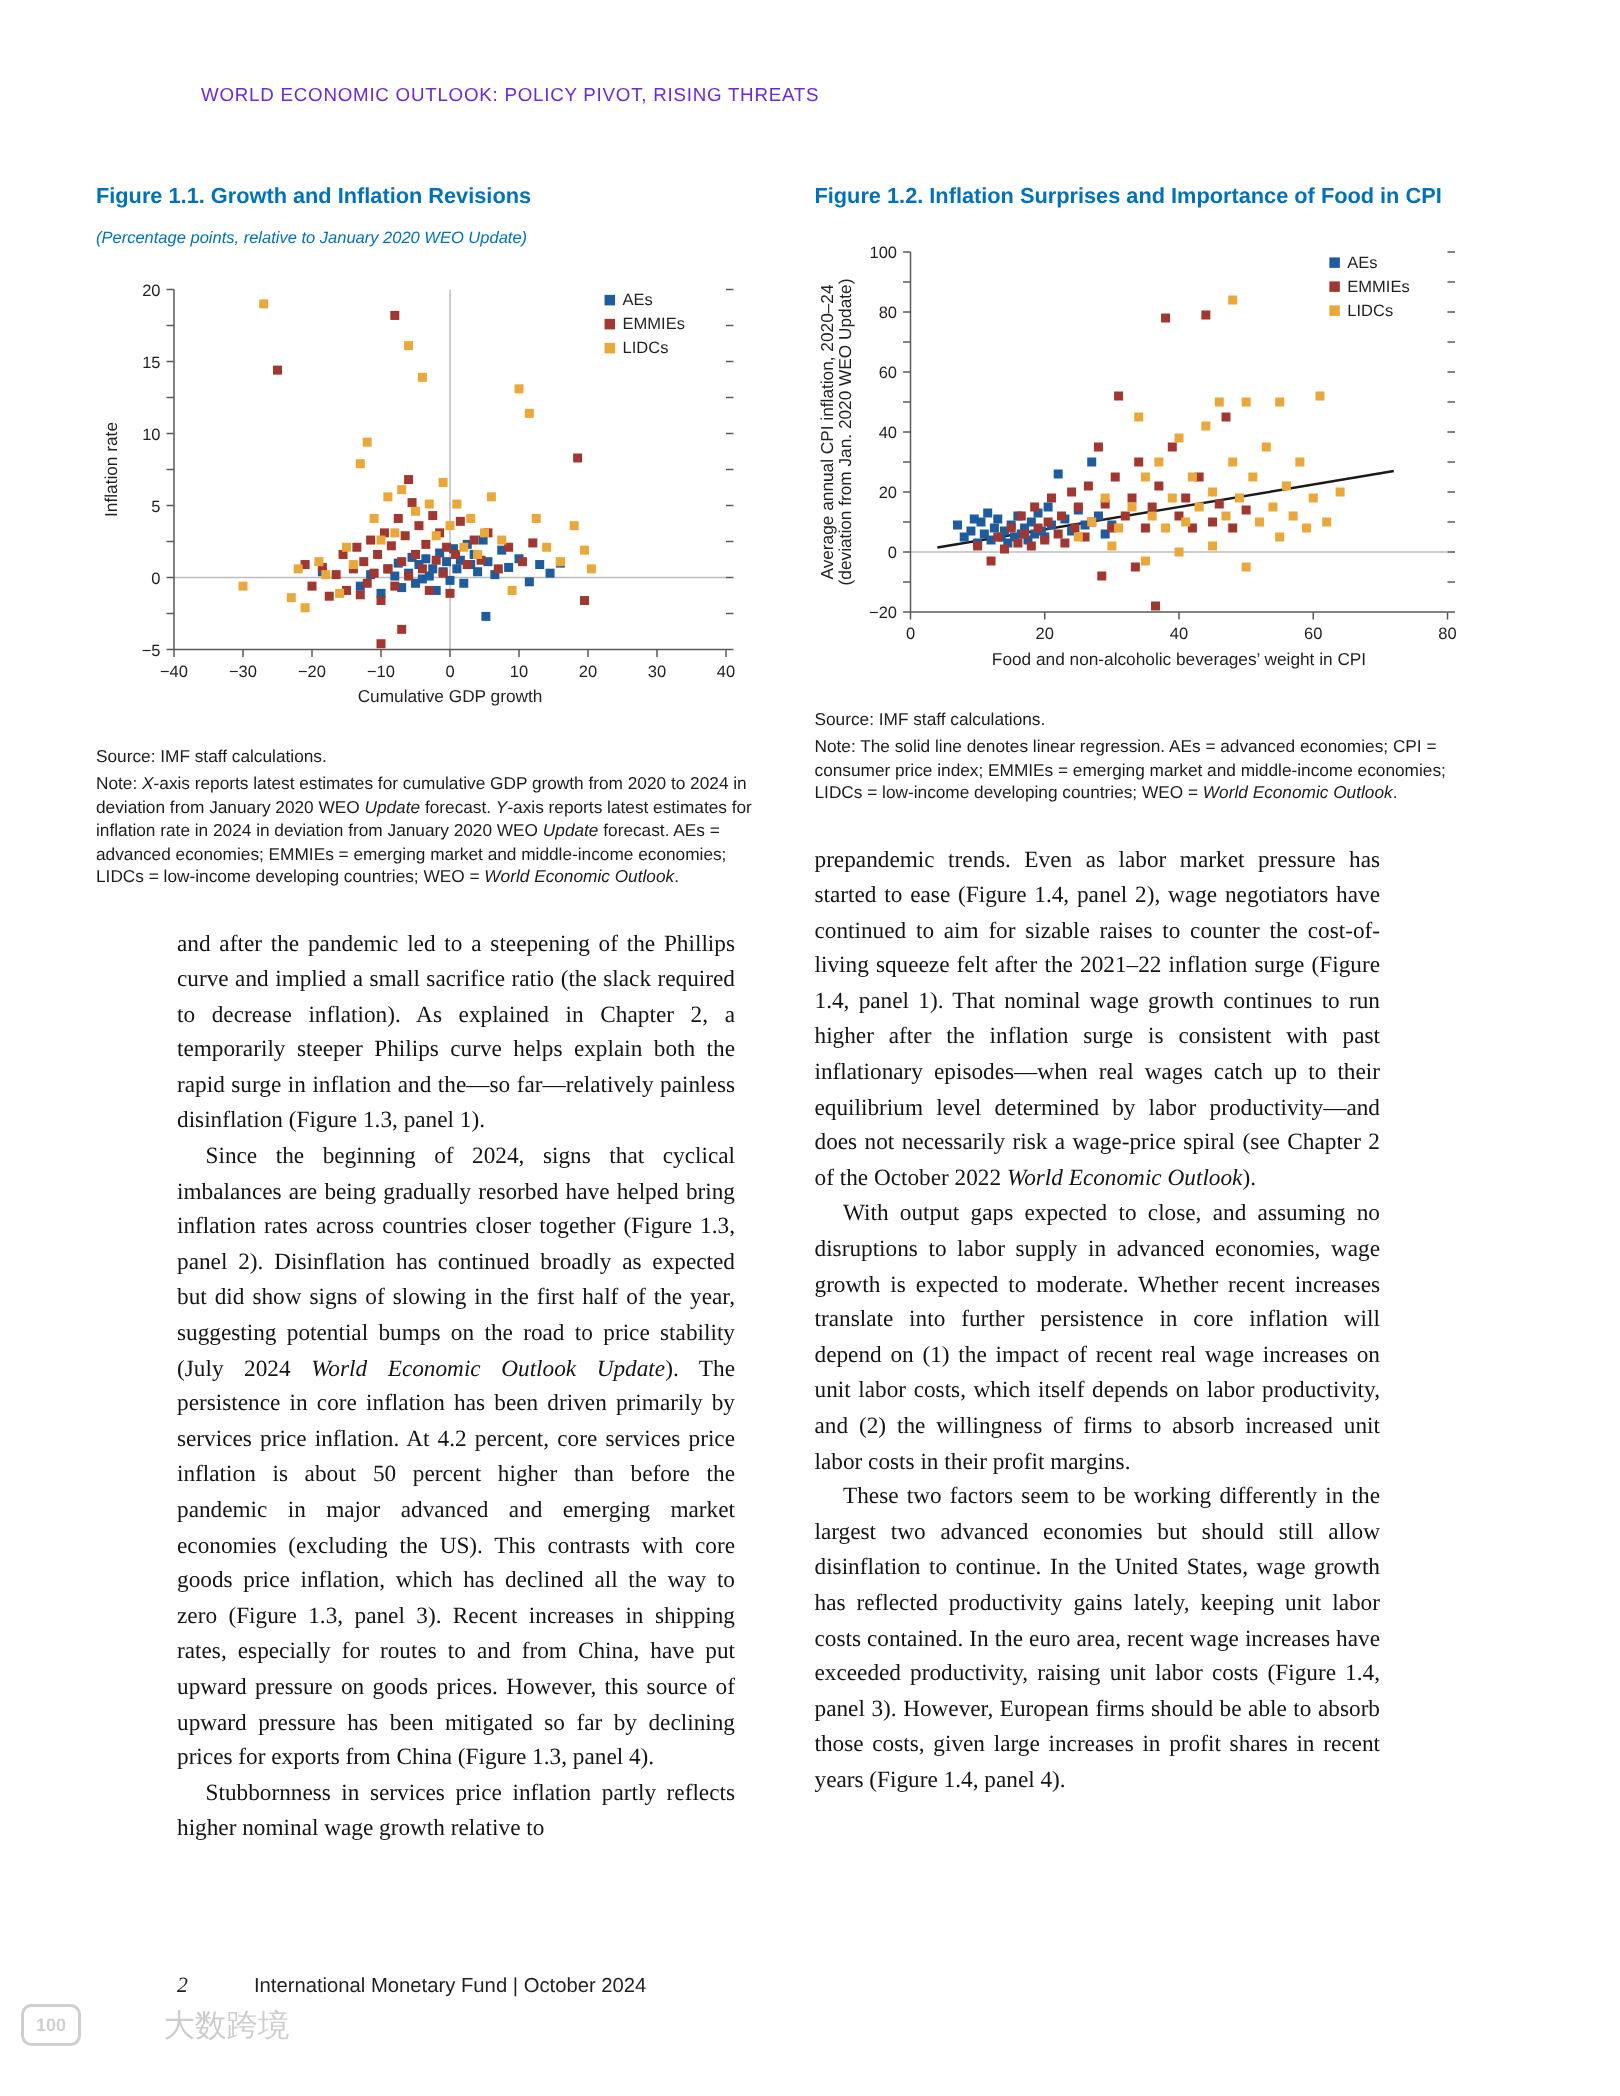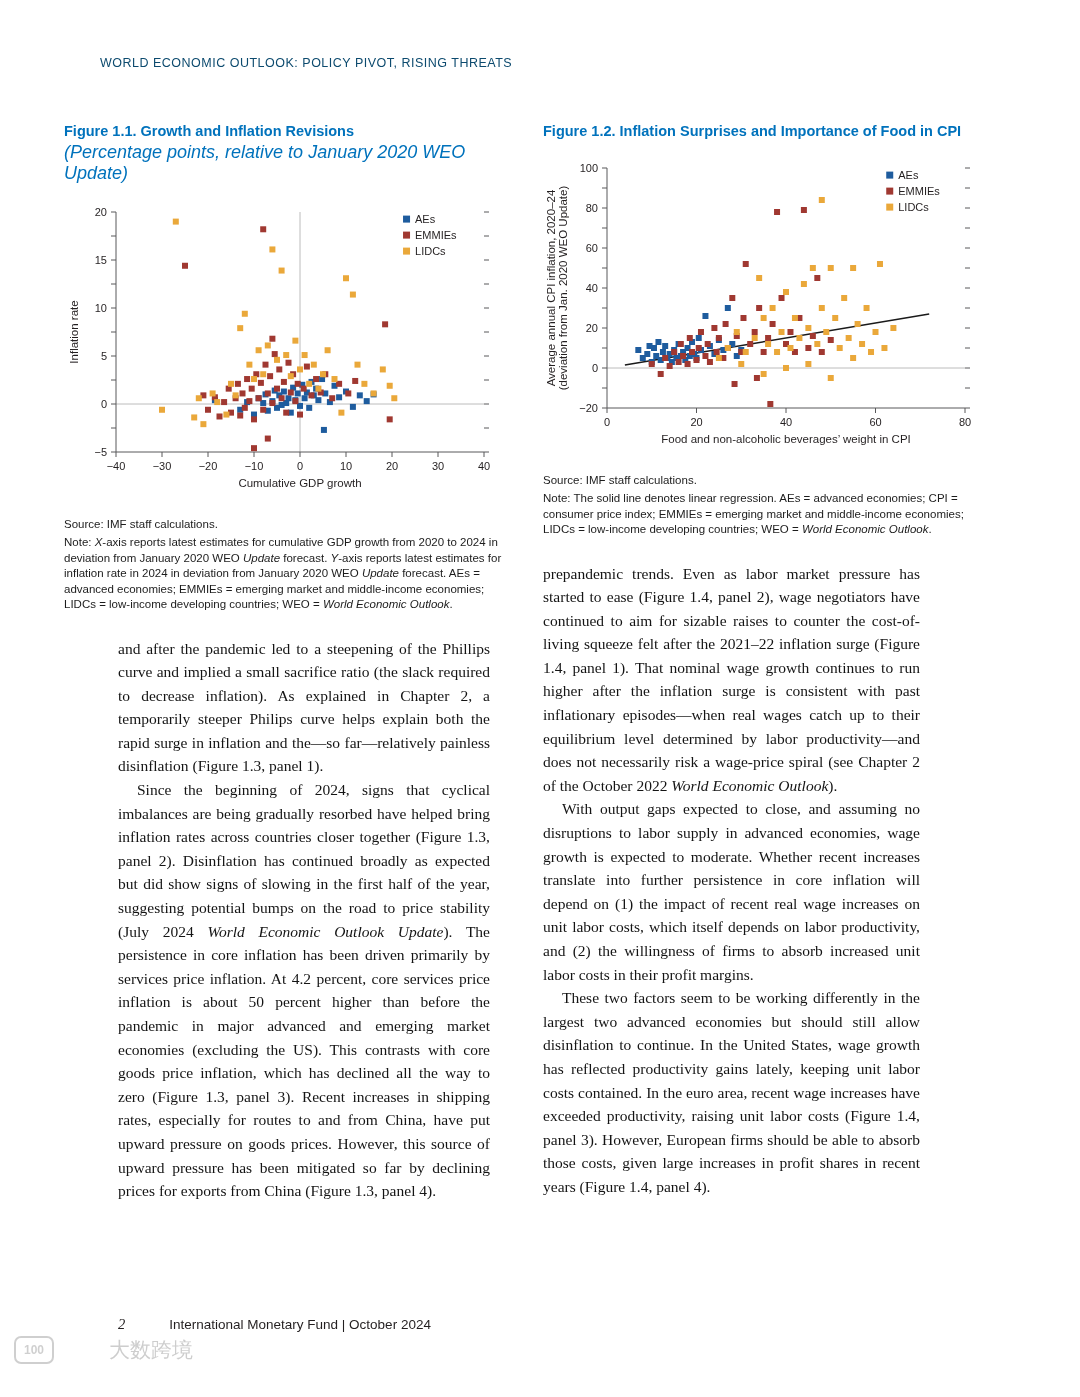--- a/index.html
+++ b/index.html
@@ -1,27 +1,27 @@
 <!DOCTYPE html>
 <html><head>
 <meta charset="utf-8">
 <style>
   html,body{margin:0;padding:0;}
   body{
     width:1080px;height:1397px;background:#ffffff;position:relative;overflow:hidden;
     font-family:"Liberation Serif",serif;color:#1c1c1c;
   }
   .running-head{
-    position:absolute;left:100px;top:56px;
-    font-family:"Liberation Sans",sans-serif;font-size:12.5px;letter-spacing:.5px;color:#0c4a6e;
+    position:absolute;left:134px;top:56px;
+    font-family:"Liberation Sans",sans-serif;font-size:12.5px;letter-spacing:.5px;color:#6d28d9;
   }
   .content{position:absolute;left:64px;top:122px;width:952px;display:flex;gap:24px;}
   .colwrap{width:455px;}
   .fig-title{font-family:"Liberation Sans",sans-serif;font-weight:bold;font-size:14.5px;color:#0072bc;line-height:18px;}
-  .fig-subtitle{font-family:"Liberation Sans",sans-serif;font-style:italic;font-size:18px;color:#0072bc;margin-top:2px;}
+  .fig-subtitle{font-family:"Liberation Sans",sans-serif;font-style:italic;font-size:11px;color:#0072bc;margin-top:13px;}
   svg.chart{display:block;margin-top:16px;}
   .fig-source{font-family:Liberation Sans, sans-serif;font-size:11.5px;margin-top:16px;color:#1c1c1c;}
   .fig-note{font-family:"Liberation Sans",sans-serif;font-size:11.5px;line-height:15.5px;margin-top:5px;color:#1c1c1c;}
   .body-text{margin-top:24px;font-size:15.5px;line-height:23.6px;text-align:justify;color:#141414;}
   .body-text.left-col{margin-left:54px;width:372px;}
   .body-text.right-col{width:377px;}
   p.body-para{margin:0;}
   p.body-para.indent{text-indent:19px;}
   .footer{position:absolute;left:118px;top:1316px;display:flex;align-items:baseline;gap:44px;color:#231f20;}
   .footer .pagenum{font-family:"Liberation Serif",serif;font-style:italic;font-size:14.5px;}
@@ -243,20 +243,21 @@
             <rect x="339.04" y="47.6" width="7" height="7" fill="#eaa83a"></rect>
             <text x="351.04" y="54.6" font-family="&quot;Liberation Sans&quot;,sans-serif" font-size="11" fill="#231f20">LIDCs</text>
           </g>
         </svg>
       <div class="fig-source">Source: IMF staff calculations.</div>
       <div class="fig-note"><span>Note: </span><i>X</i><span>-axis reports latest estimates for cumulative GDP growth from 2020 to 2024 in deviation from January 2020 WEO </span><i>Update</i><span> forecast. </span><i>Y</i><span>-axis reports latest estimates for inflation rate in 2024 in deviation from January 2020 WEO </span><i>Update</i><span> forecast. AEs = advanced economies; EMMIEs = emerging market and middle-income economies; LIDCs = low-income developing countries; WEO = </span><i>World Economic Outlook</i><span>.</span></div>
     </figure>
     <div class="body-text left-col">
         <p class="body-para"><span>and after the pandemic led to a steepening of the Phillips curve and implied a small sacrifice ratio (the slack required to decrease inflation). As explained in Chapter 2, a temporarily steeper Philips curve helps explain both the rapid surge in inflation and the—so far—relatively painless disinflation (Figure 1.3, panel 1).</span></p>
         <p class="body-para indent"><span>Since the beginning of 2024, signs that cyclical imbalances are being gradually resorbed have helped bring inflation rates across countries closer together (Figure 1.3, panel 2). Disinflation has continued broadly as expected but did show signs of slowing in the first half of the year, suggesting potential bumps on the road to price stability (July 2024 </span><i>World Economic Outlook Update</i><span>). The persistence in core inflation has been driven primarily by services price inflation. At 4.2 percent, core services price inflation is about 50 percent higher than before the pandemic in major advanced and emerging market economies (excluding the US). This contrasts with core goods price inflation, which has declined all the way to zero (Figure 1.3, panel 3). Recent increases in shipping rates, especially for routes to and from China, have put upward pressure on goods prices. However, this source of upward pressure has been mitigated so far by declining prices for exports from China (Figure 1.3, panel 4).</span></p>
+        <p class="body-para indent"><span>Stubbornness in services price inflation partly reflects higher nominal wage growth relative to</span></p>
       </div>
   </div>
 
   <div class="colwrap">
     <figure style="margin:0">
       <div class="fig-title">Figure 1.2.  Inflation Surprises and Importance of Food in CPI</div>
       <svg class="chart" id="chart-1" width="430" height="302">
           <line x1="64" y1="212" x2="422" y2="212" stroke="#bcbcbc" stroke-width="1"></line>
           <g>
             <line x1="81.9" y1="209" x2="386.2" y2="158" stroke="#1a1a1a" stroke-width="1.6"></line>

